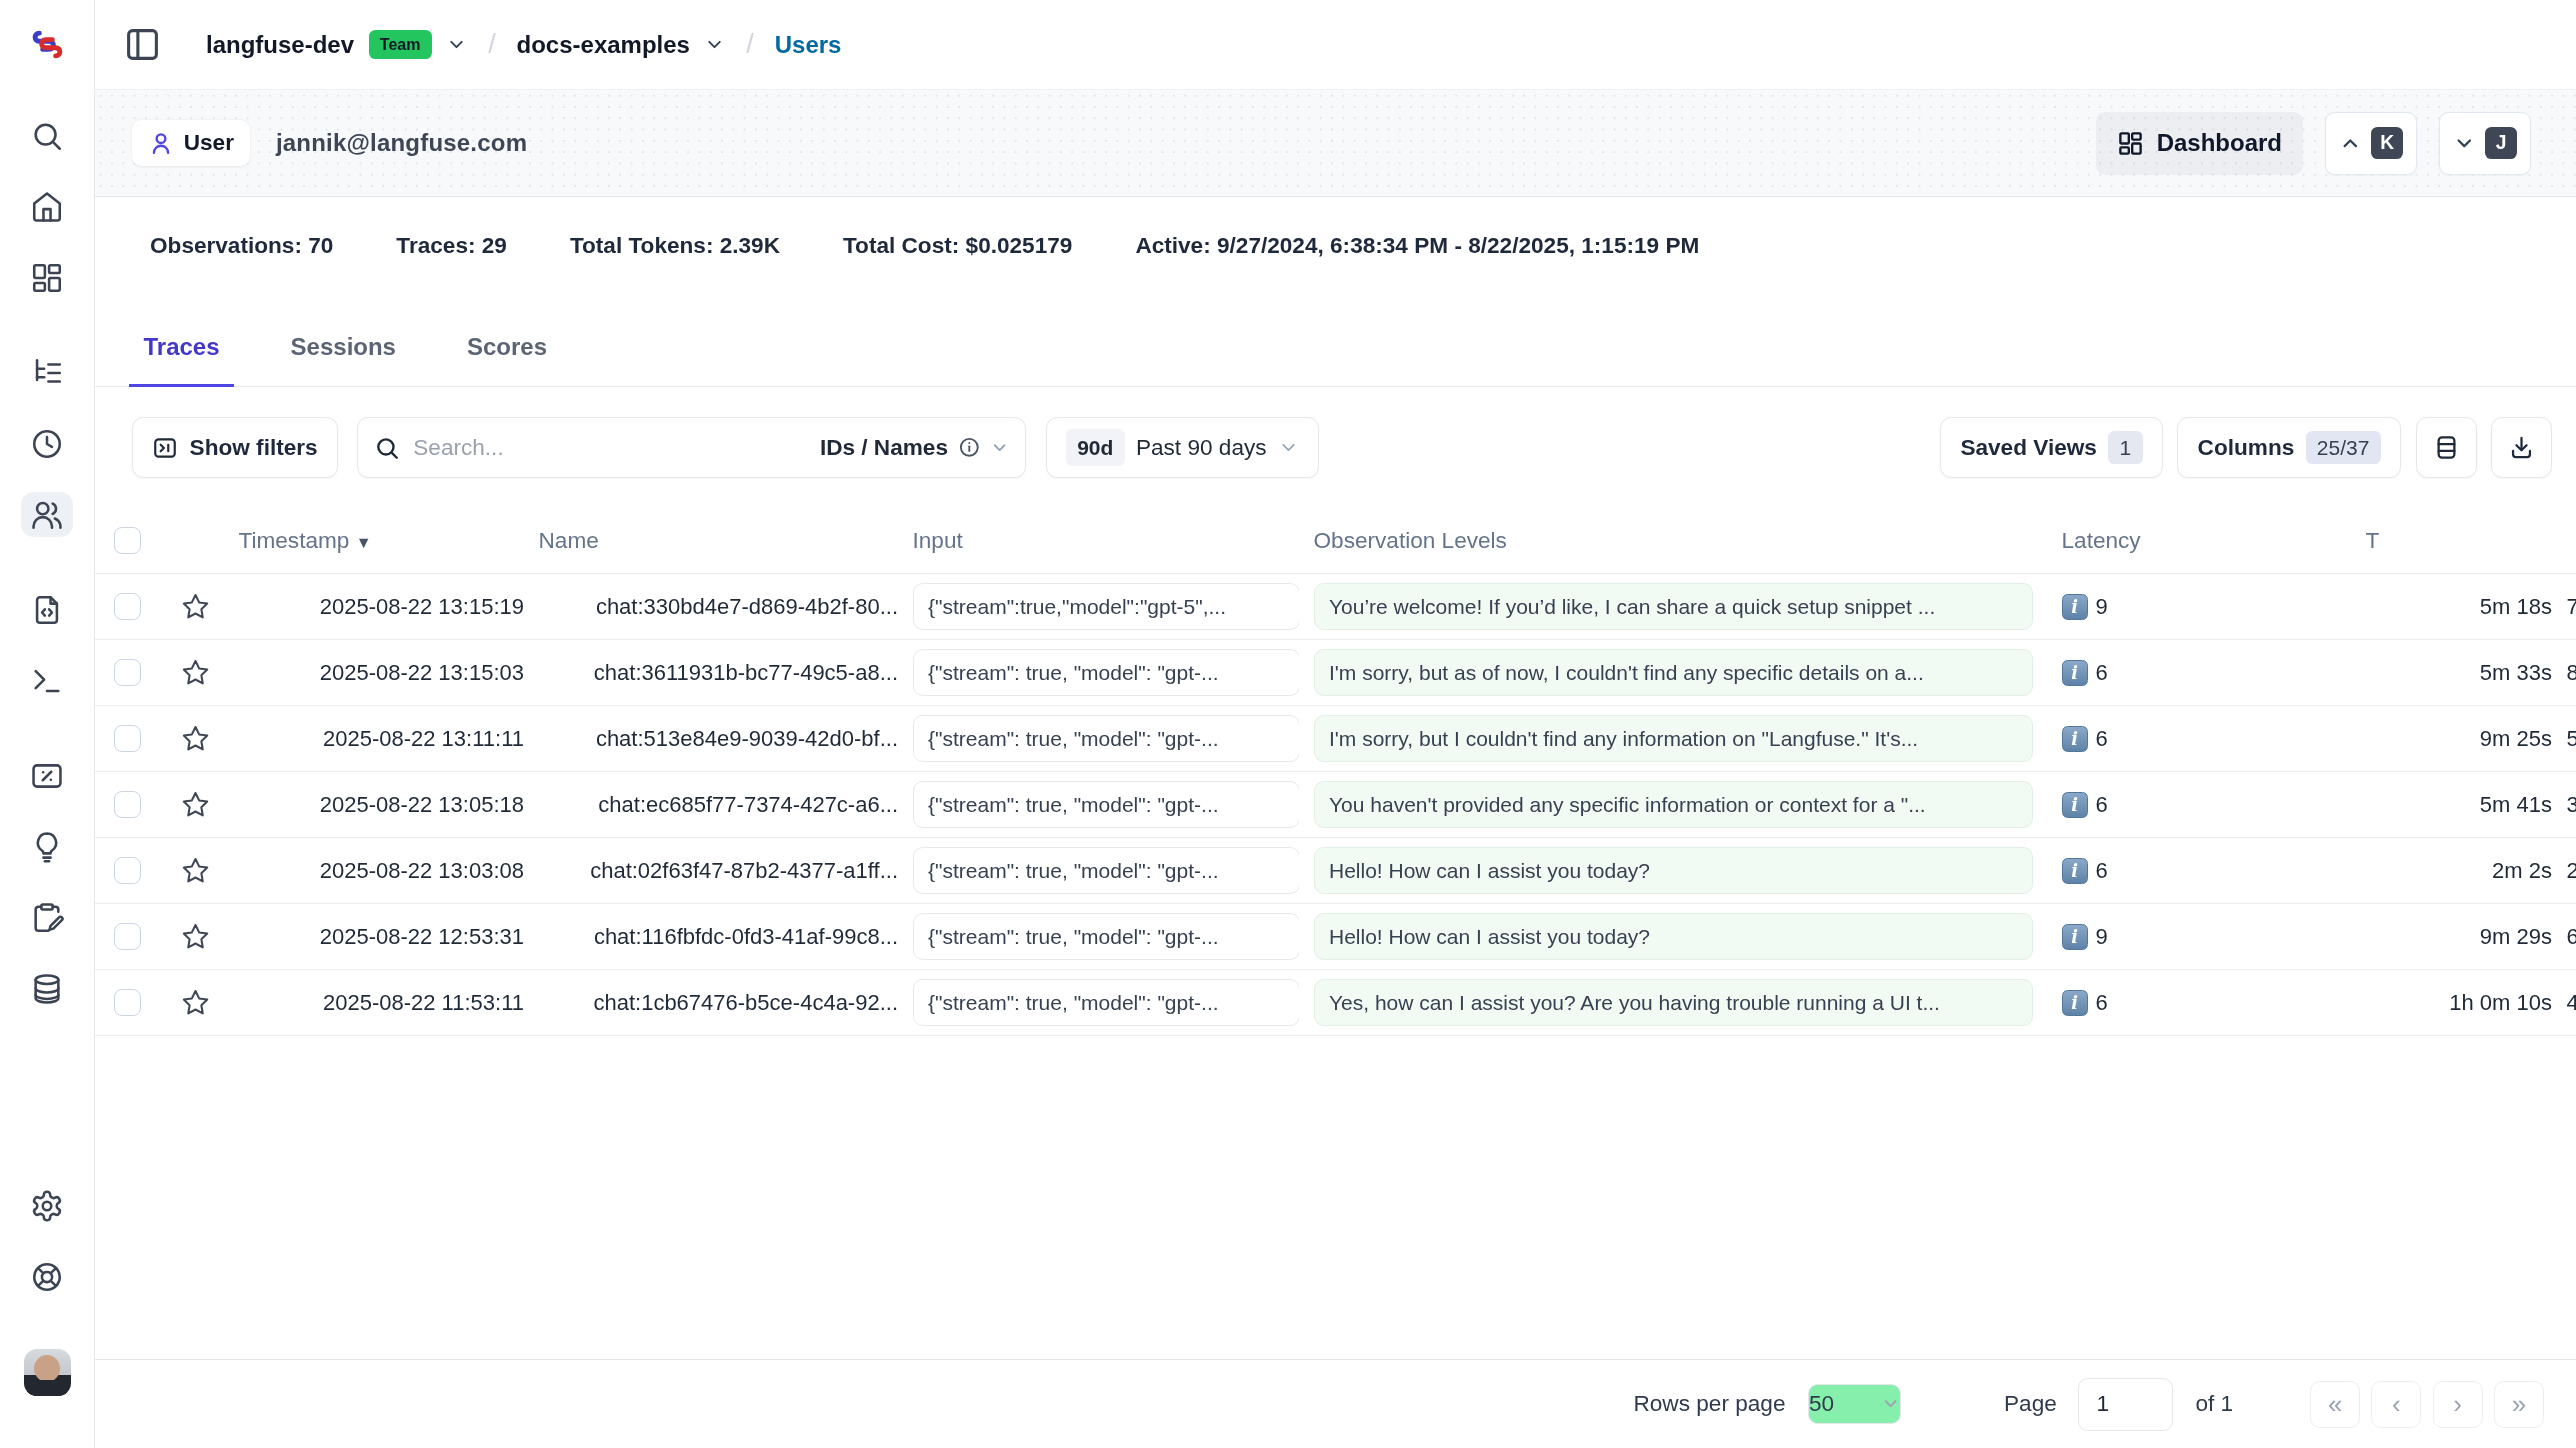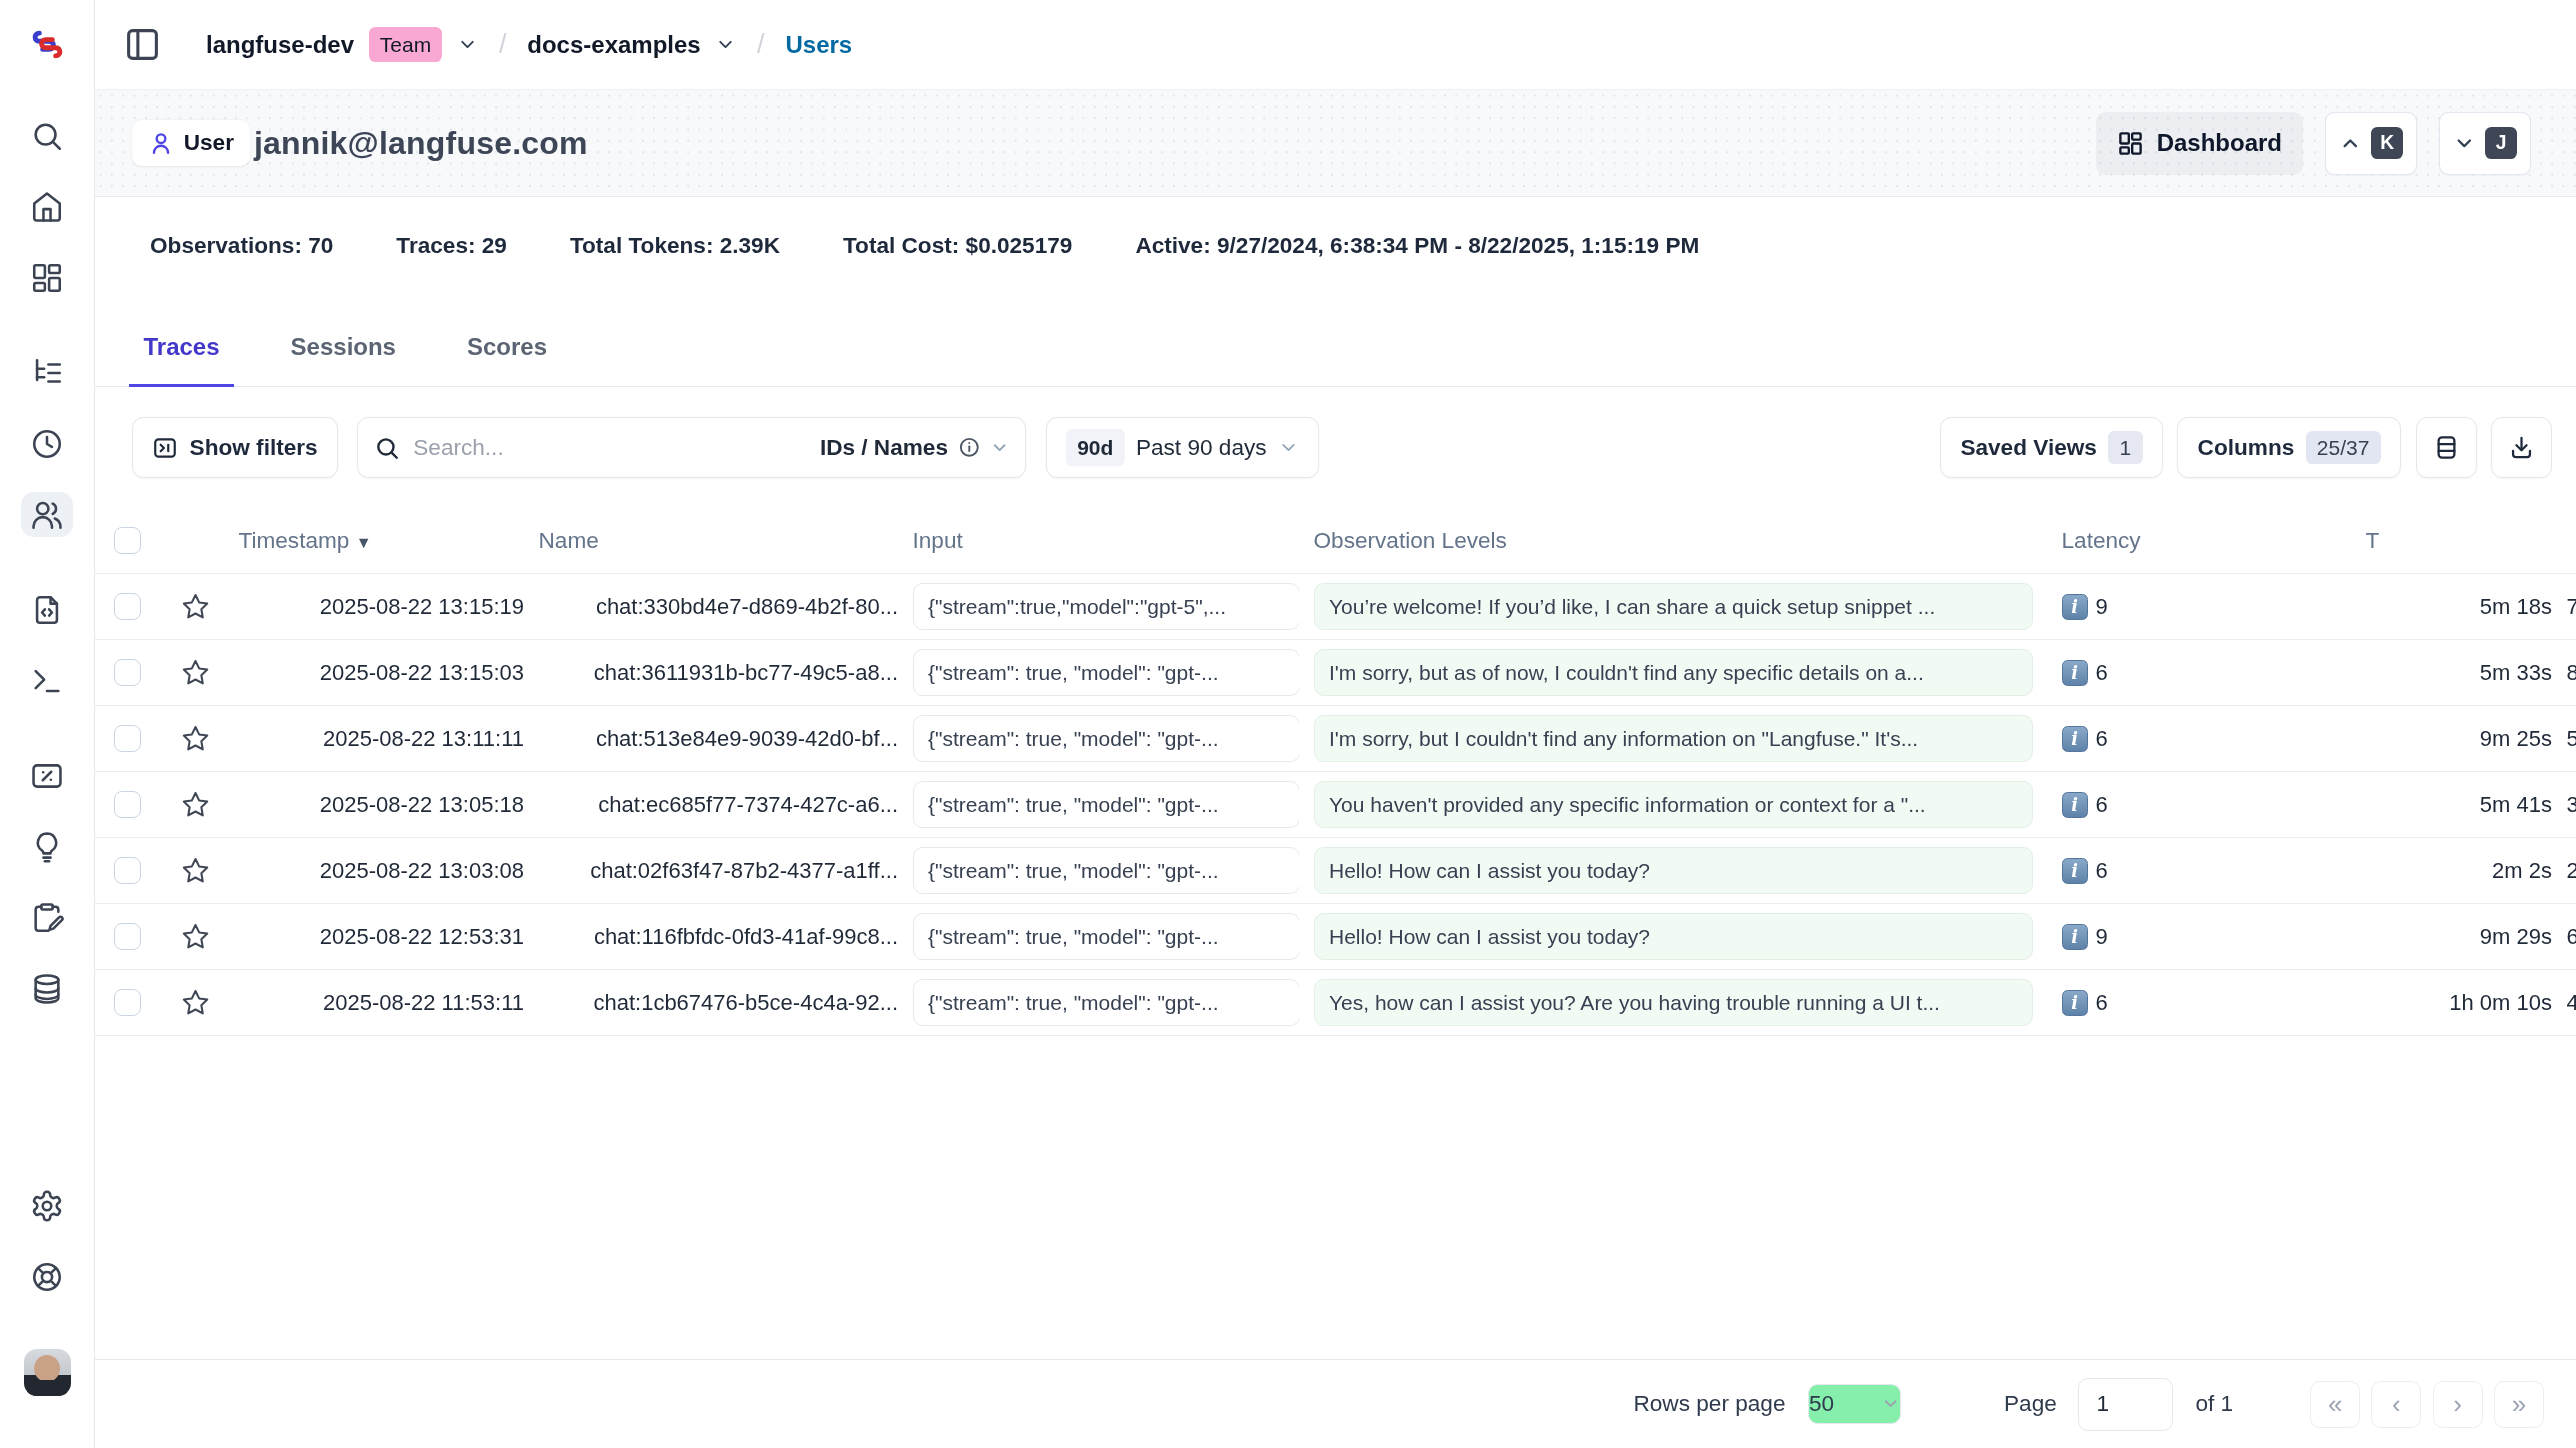--- a/index.html
+++ b/index.html
@@ -21,32 +21,32 @@
   .avatar .body { position:absolute; bottom:-4.8px; left:3.2px; width:40px; height:21px; border-radius:11.3px 11.3px 0 0; background:#23272f; }
 
   
   .main { flex:1; min-width:0; display:flex; flex-direction:column; }
 
   .topbar { height:89px; flex-shrink:0; display:flex; align-items:center; padding-left:29px; background:#fff; }
   .panel-toggle { width:37px; height:37px; color:#3c4453; margin-right:45px; cursor:pointer; }
   .panel-toggle svg { width:37px; height:37px; stroke:currentColor; fill:none; stroke-width:2; stroke-linecap:round; stroke-linejoin:round; }
   .crumb { display:flex; align-items:center; gap:14.5px; font-size:24px; }
   .crumb-strong { font-weight:700; color:#111827; }
-  .crumb-badge { background:#f9a8d4; border-radius:6.4px; padding:5.6px 11.3px; font-size:21px; font-weight:400; color:#111827; }
+  .crumb-badge { background:#22c55e; border-radius:6.4px; padding:5.6px 11.3px; font-size:16px; font-weight:700; color:#111827; }
   .crumb-sep { color:#d1d5db; font-size:27px; font-weight:300; padding:0 6.4px; }
   .crumb-muted { color:#0369a1; font-weight:600; }
   .chev { width:21px; height:21px; stroke:#334155; fill:none; stroke-width:2.2; stroke-linecap:round; stroke-linejoin:round; }
 
   
   .band { height:108px; flex-shrink:0; display:flex; align-items:center; padding:0 45px 0 37px;
           background-color:#f8f9fb; background-image:radial-gradient(circle,#e1e4ea 1.3px,transparent 1.3px); background-size:11.3px 11.3px;
           border-top:0.8px solid #eef0f3; border-bottom:0.8px solid #e5e7eb; }
   .user-pill { background:#fff; border-radius:9.7px; box-shadow:0 0.8px 2.4px rgba(16,24,40,.08); padding:9.7px 16px; display:flex; align-items:center; gap:9.7px; font-size:22.6px; font-weight:700; color:#111827; }
   .user-pill svg { width:26px; height:26px; stroke:#4f46e5; fill:none; stroke-width:2.2; stroke-linecap:round; stroke-linejoin:round; }
-  .band-title { margin-left:4px; font-size:32px; font-weight:700; color:#3d4656; letter-spacing:0.2px;text-align:right; }
+  .band-title { margin-left:26px; font-size:24px; font-weight:700; color:#3d4656; letter-spacing:0.2px;text-align:right; }
   .band-right { margin-left:auto; display:flex; align-items:center; gap:22px; }
   .dash-btn { background:rgba(22,34,56,0.05); border-radius:9.7px; height:63px; padding:0 21px; display:flex; align-items:center; gap:13px; font-size:24px; font-weight:600; color:#0f172a; cursor:pointer; }
   .dash-btn svg { width:27px; height:27px; stroke:#0f172a; fill:none; stroke-width:2.1; stroke-linejoin:round; }
   .nav-btn { background:#fff; border:0.8px solid #e2e8f0; border-radius:9.7px; height:63px; width:92px; display:flex; align-items:center; justify-content:center; gap:9.7px; cursor:pointer; box-shadow:0 0.8px 1.6px rgba(16,24,40,.04); }
   .nav-btn svg { width:22.6px; height:22.6px; stroke:#334155; fill:none; stroke-width:2.4; stroke-linecap:round; stroke-linejoin:round; }
   .key-badge { background:#3f4756; color:#fff; border-radius:6.4px; min-width:32px; height:32px; display:flex; align-items:center; justify-content:center; font-size:19.3px; font-weight:700; }
 
   
   .stats { height:97px; flex-shrink:0; display:flex; align-items:center; padding-left:55px; gap:63px; font-size:22.6px; font-weight:600; color:#1e293b; }
 

